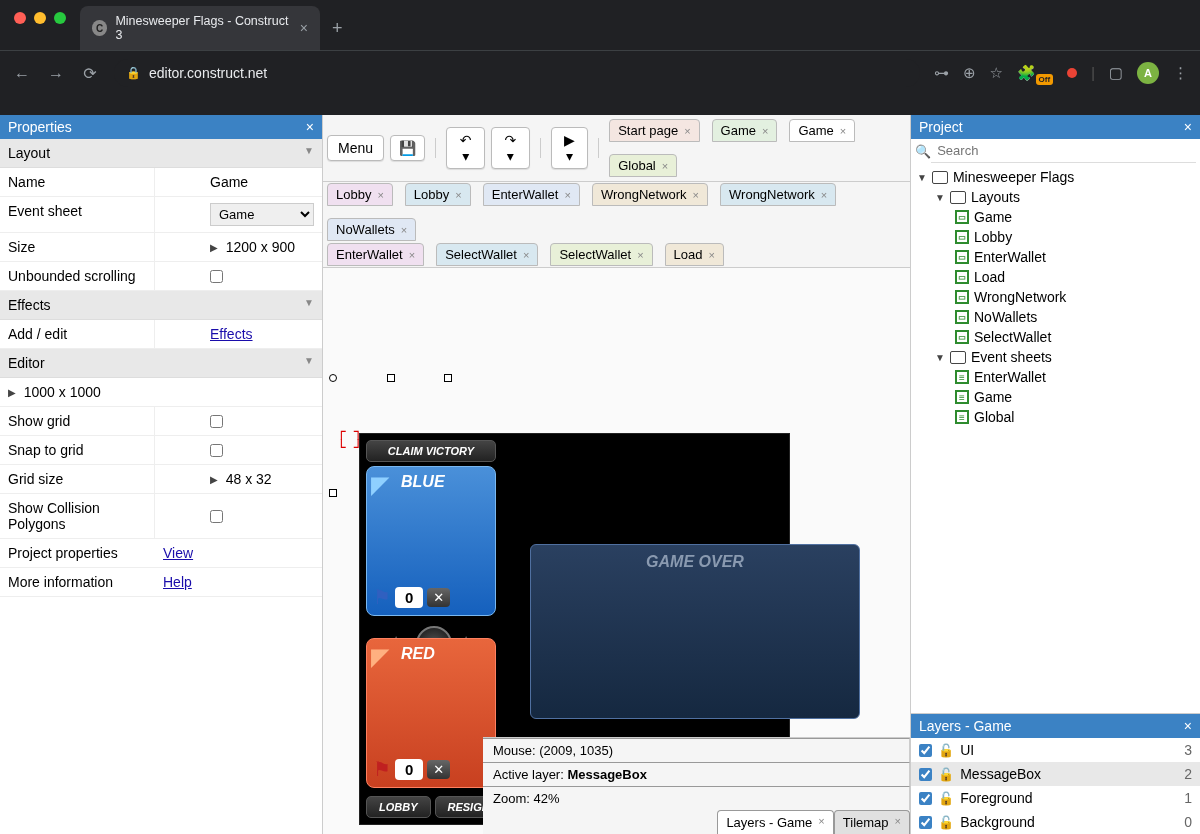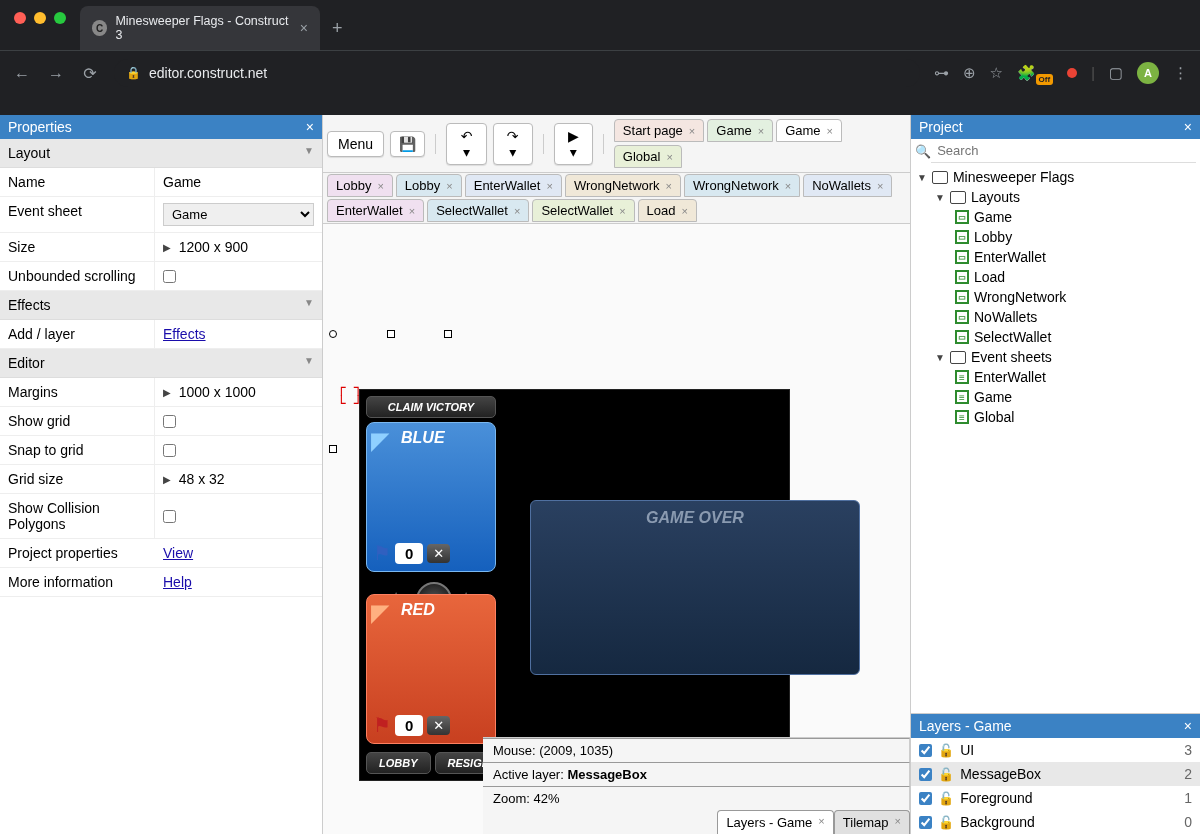--- a/index.html
+++ b/index.html
@@ -33,40 +33,40 @@
 .panel-center { flex: 1; display: flex; flex-direction: column; background: #f5f5f5; overflow:hidden; position:relative;}
 .panel-right { width: 290px; border-left: 1px solid #ccc; display:flex; flex-direction:column; overflow:hidden;}
 
 
 .panel-header { background: #3b82c4; color:#fff; padding: 4px 8px; display:flex; align-items:center; justify-content:space-between; font-size:14px;}
 .panel-header .px { cursor:pointer; font-size:14px;}
 
 
 .prop-section-hdr { background: #e8e8e8; padding: 6px 8px; display:flex; justify-content:space-between; cursor:pointer; border-bottom:1px solid #ddd;}
 .prop-section-hdr .tri { color:#888; font-size:10px;}
-.prop-row { display:flex; border-bottom:1px solid #eee;}
+.prop-row { display:flex; border-bottom:1px solid #eee;gap:47px;}
 .prop-label { width: 155px; padding: 6px 8px; background:#fff; border-right:1px solid #eee;}
 .prop-value { flex:1; padding: 6px 8px; background:#fff; display:flex; align-items:center; gap:4px;}
 .prop-value select { border:1px solid #ccc; padding:2px 4px; font-size:13px; width:100%;}
 .prop-value a { color:#1a0dab; text-decoration:underline; cursor:pointer;}
 .prop-value .expand-tri { color:#444; font-size:10px; margin-right:4px;}
 .prop-value input[type=checkbox]{ }
 .prop-full { padding:6px 8px; border-bottom:1px solid #eee; display:flex;}
 .prop-full .pl { width:155px;}
 .prop-full a { color:#1a0dab; text-decoration:underline;}
 
 
 .toolbar { display:flex; align-items:center; gap:6px; padding:4px; background:#f5f5f5; border-bottom:1px solid #ccc;}
 .tb-btn { background:#fff; border:1px solid #bbb; border-radius:4px; padding:4px 10px; cursor:pointer; font-size:14px; box-shadow:0 1px 1px rgba(0,0,0,.1);}
 .tb-btn.iconb { padding:4px 8px;}
 .tb-sep { width:1px; height:20px; background:#ccc; margin:0 4px;}
 .tb-ico { font-size:14px;}
 
 
-.tabs-row { display:flex; flex-wrap:wrap; padding:1px 4px; gap:3px; background:#f5f5f5;}
+.tabs-row { display:flex; flex-wrap:wrap; padding:1px 4px; gap:12px; background:#f5f5f5;}
 .doc-tab { padding:3px 8px; border:1px solid #bbb; border-radius:4px 4px 0 0; font-size:13px; display:flex; align-items:center; gap:6px; cursor:pointer; background:#e8e8e8;}
 .doc-tab .tx { color:#888; font-size:11px; cursor:pointer;}
 .doc-tab.active { background:#fff; font-weight:normal;}
 .doc-tab.layout1 { background:#f4e6e1;}
 .doc-tab.layout2 { background:#e3f0e0;}
 .doc-tab.layout3 { background:#e0e8f4;}
 .doc-tab.es1 { background:#f0e0f0;}
 .doc-tab.es2 { background:#d8e8f0;}
 .doc-tab.es3 { background:#e8f0d8;}
 .doc-tab.es4 { background:#f0e8d8;}
@@ -203,31 +203,30 @@
       <div class="prop-label">Unbounded scrolling</div>
       <div class="prop-value">
           <input type="checkbox" style="">
         </div>
     </div>
     <div class="prop-section-hdr">
       <span>Effects</span>
         <span class="tri">▼</span>
     </div>
     <div class="prop-row">
-      <div class="prop-label">Add / layer</div>
+      <div class="prop-label">Add / edit</div>
       <div class="prop-value">
           <a>Effects</a>
         </div>
     </div>
     <div class="prop-section-hdr">
       <span>Editor</span>
         <span class="tri">▼</span>
     </div>
     <div class="prop-row">
-      <div class="prop-label">Margins</div>
       <div class="prop-value">
           <span class="expand-tri">▶</span>
           <span>1000 x 1000</span>
         </div>
     </div>
     <div class="prop-row">
       <div class="prop-label">Show grid</div>
       <div class="prop-value">
           <input type="checkbox" style="">
         </div>

